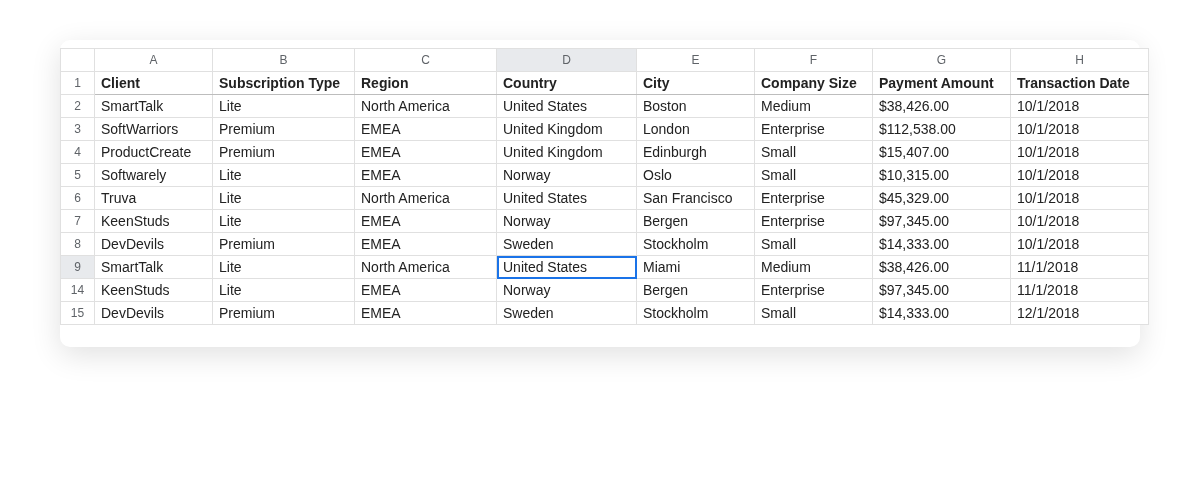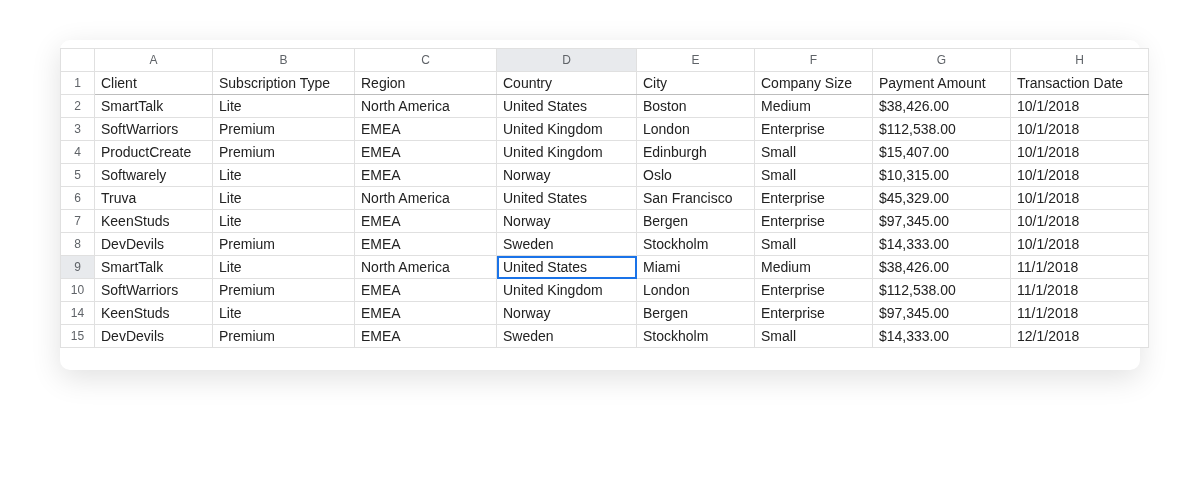--- a/index.html
+++ b/index.html
@@ -75,21 +75,21 @@
     text-align: center;
     font-size: 12px;
     color: #5f6368;
     background: #ffffff;
     padding: 0;
   }
   td.rownum.row-sel {
     background: #e8eaed;
   }
   tr.header-row td.cell {
-    font-weight: normal;
+    font-weight: bold;
     border-bottom: 1px solid #bdbdbd;
   }
   td.num { text-align: left; }
   td.cell.selected {
     outline: 2px solid #1a73e8;
     outline-offset: -2px;
     background: #fff;
     position: relative;
     z-index: 2;
   }
@@ -228,32 +228,20 @@
           <td class="cell">Lite</td>
           <td class="cell">North America</td>
           <td class="cell selected">United States</td>
           <td class="cell">Miami</td>
           <td class="cell">Medium</td>
           <td class="cell num">$38,426.00</td>
           <td class="cell num">11/1/2018</td>
           <td class="filler cell"></td>
         </tr>
         <tr>
-          <td class="rownum">10</td>
-          <td class="cell">SoftWarriors</td>
-          <td class="cell">Premium</td>
-          <td class="cell">EMEA</td>
-          <td class="cell">United Kingdom</td>
-          <td class="cell">London</td>
-          <td class="cell">Enterprise</td>
-          <td class="cell num">$112,538.00</td>
-          <td class="cell num">11/1/2018</td>
-          <td class="filler cell"></td>
-        </tr>
-        <tr>
           <td class="rownum">14</td>
           <td class="cell">KeenStuds</td>
           <td class="cell">Lite</td>
           <td class="cell">EMEA</td>
           <td class="cell">Norway</td>
           <td class="cell">Bergen</td>
           <td class="cell">Enterprise</td>
           <td class="cell num">$97,345.00</td>
           <td class="cell num">11/1/2018</td>
           <td class="filler cell"></td>

